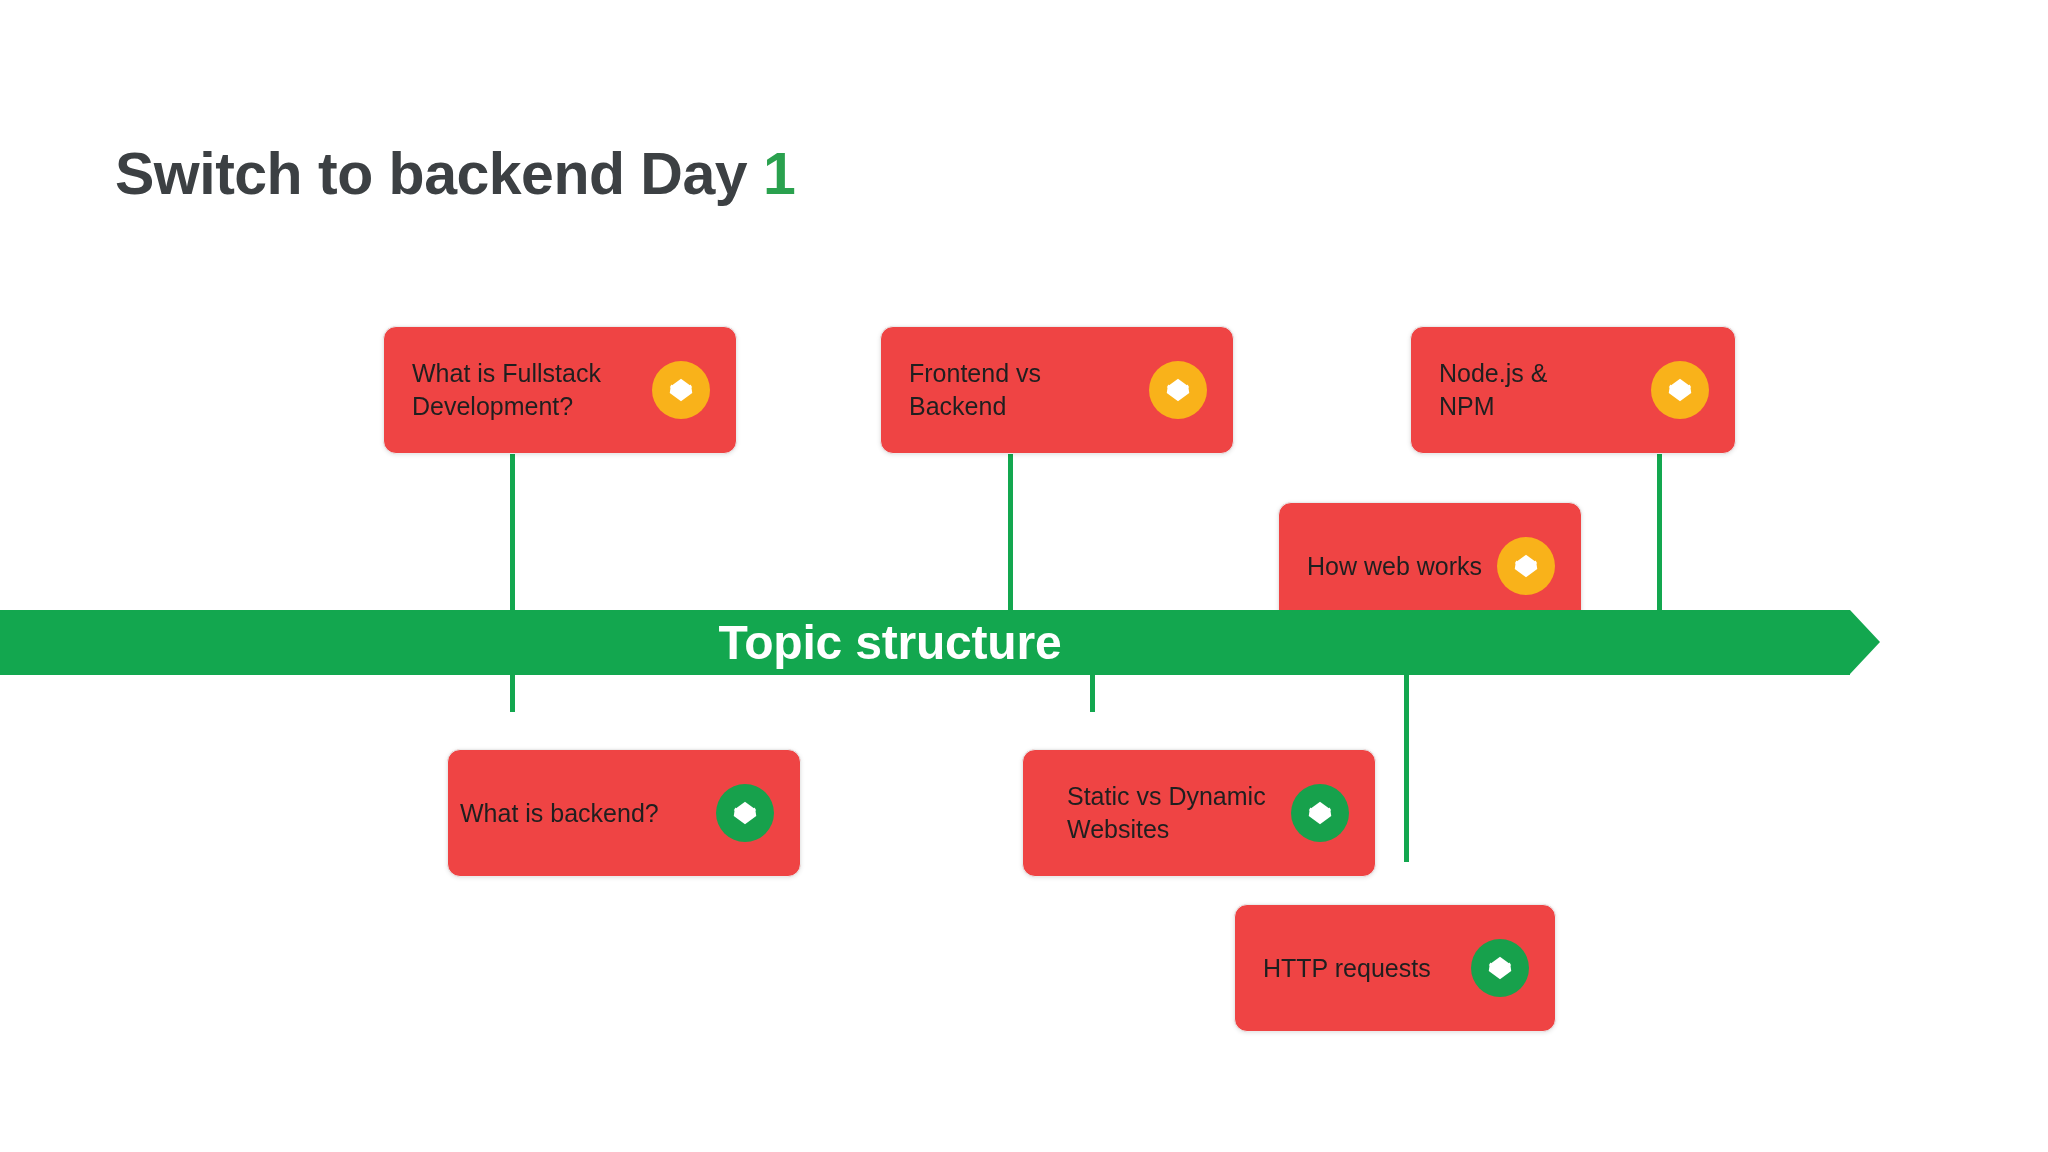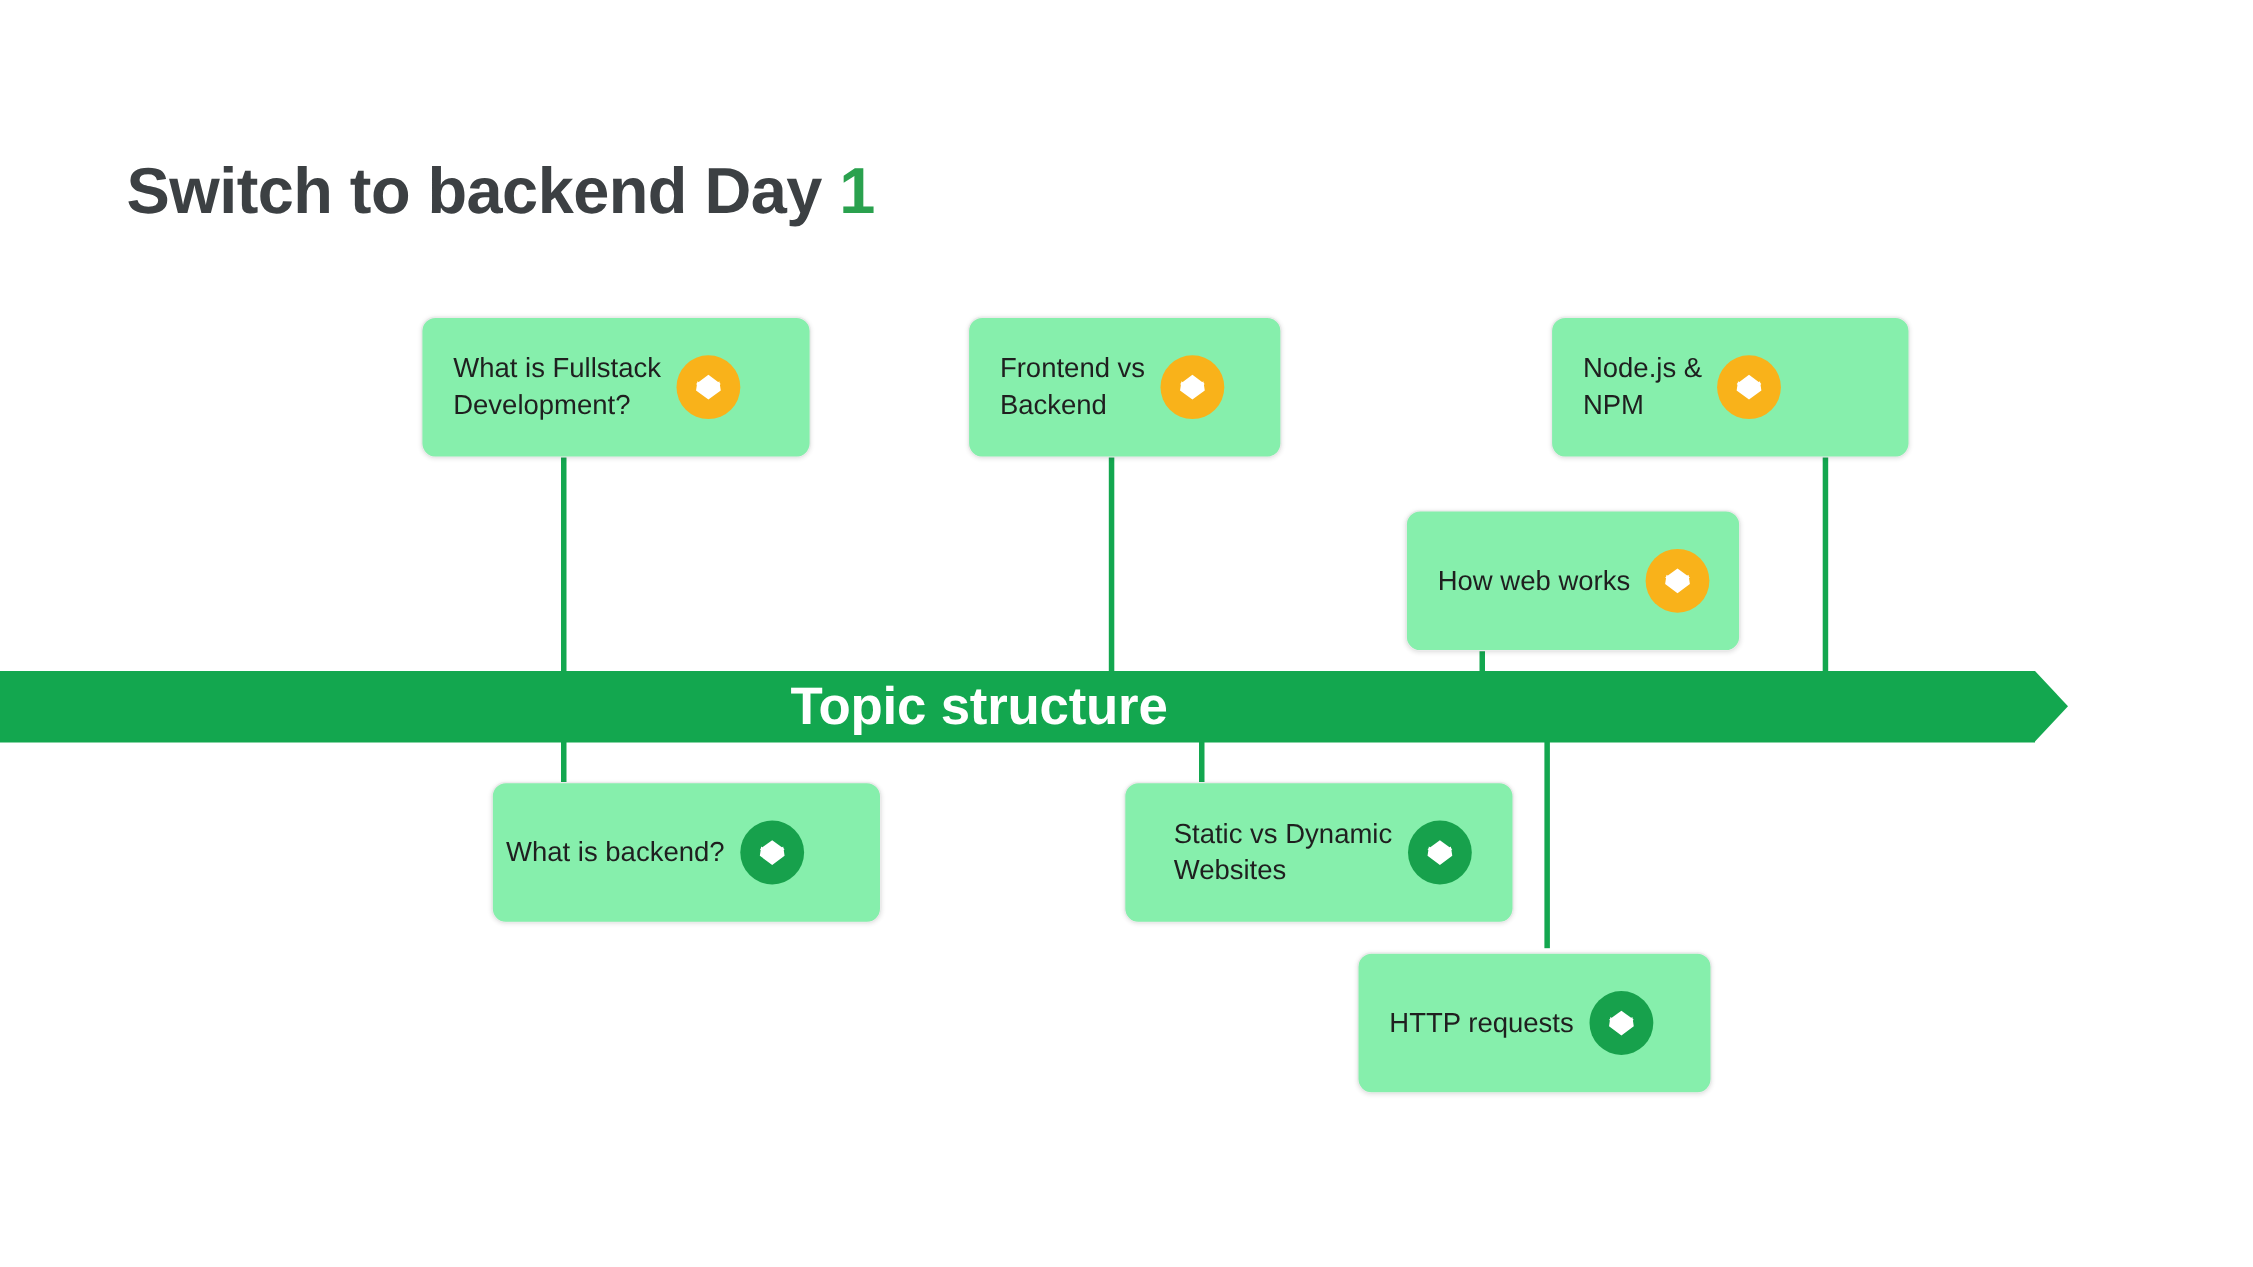--- a/index.html
+++ b/index.html
@@ -77,28 +77,30 @@
   .stem {
     position: absolute;
     width: 5px;
     background: #13a74f;
     z-index: 1;
   }
 
   
   .card {
     position: absolute;
-    background: #86efac;
+    background: #ef4444;
     border: 1px solid #ebebeb;
     border-radius: 13px;
     box-shadow: 0 1px 4px rgba(0,0,0,0.10), 0 0 0 0.5px rgba(0,0,0,0.02);
     display: flex;
     align-items: center;
+    justify-content: space-between;
     padding: 0 26px 0 28px;
     z-index: 2;
+    margin-top: 38px;
   }
   .card-label {
     font-size: 25px;
     line-height: 1.32;
     color: #1f1f1f;
     font-weight: normal;
     white-space: pre-line;
     padding-right: 14px;
   }
 
@@ -143,21 +145,21 @@
     <span class="card-label">What is Fullstack
 Development?</span>
     <span class="badge amber">
       <svg width="30" height="30" viewBox="0 0 24 24" aria-hidden="true">
         <polygon points="12,3 21,9.6 12,16.2 3,9.6" fill="#ffffff"></polygon>
         <polygon points="12,13.2 20,7.6 21,14.4 12,21 3,14.4 4,7.6" fill="#ffffff"></polygon>
       </svg>
     </span>
   </div>
 
-  <div class="card" style="left:880px; top:288px; width:285px; height:128px;">
+  <div class="card" style="left:880px; top:288px; width:354px; height:128px;">
     <span class="card-label">Frontend vs
 Backend</span>
     <span class="badge amber">
       <svg width="30" height="30" viewBox="0 0 24 24" aria-hidden="true">
         <polygon points="12,3 21,9.6 12,16.2 3,9.6" fill="#ffffff"></polygon>
         <polygon points="12,13.2 20,7.6 21,14.4 12,21 3,14.4 4,7.6" fill="#ffffff"></polygon>
       </svg>
     </span>
   </div>
 

